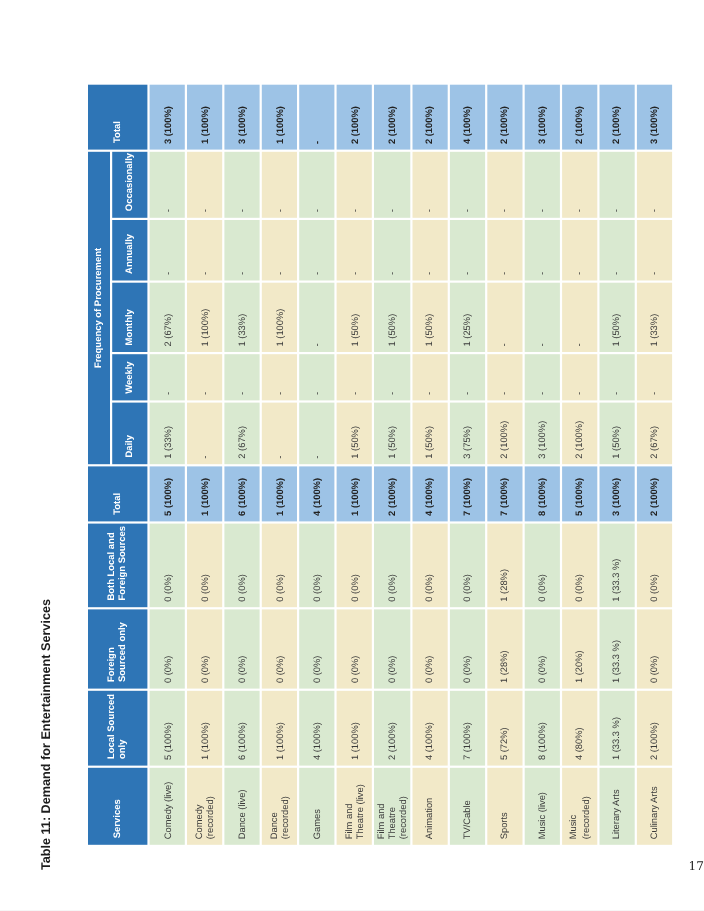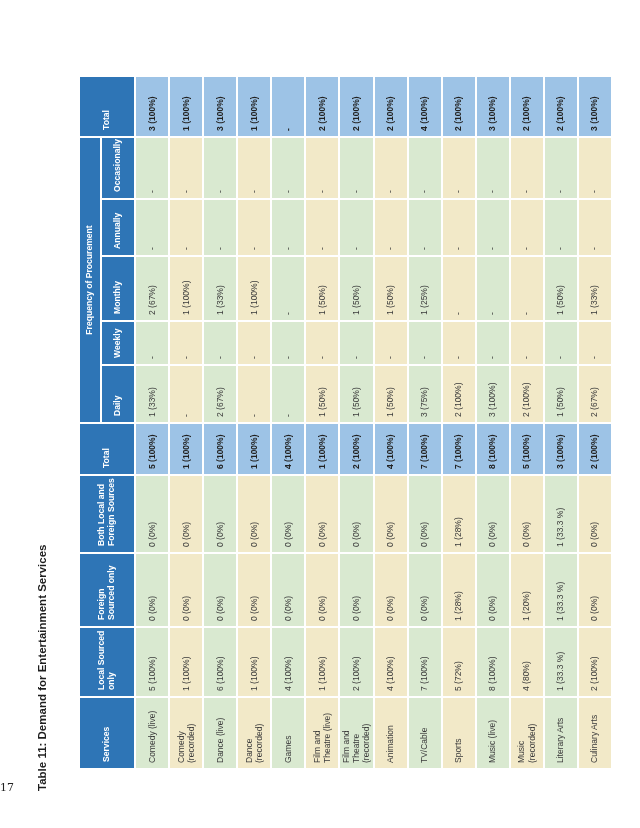--- a/index.html
+++ b/index.html
@@ -35,21 +35,21 @@
     font-size:8.5px; color:#3a3a3a; padding:1px 2px 1px 5px;
     height:30px; line-height:1.2;
   }
   tr.green td { background:var(--row-green,#D9E9D0); }
   tr.tan td   { background:var(--row-tan,#F2E9C8); }
   table.demand td.tot {
     background:var(--total-blue,#9DC3E6) !important;
     font-weight:bold; color:#222;
   }
   .pagenum {
-    position:absolute; left:0; top:781px; width:640px; text-align:left;
+    position:absolute; left:0; top:781px; width:640px; text-align:right;
     font-family:"DejaVu Serif", serif; font-size:11px; color:#222;
   }
 </style>
 </head>
 <body>
 
 <div class="page">
 
   <div class="title-rotated">Table 11: Demand for Entertainment Services</div>
 

